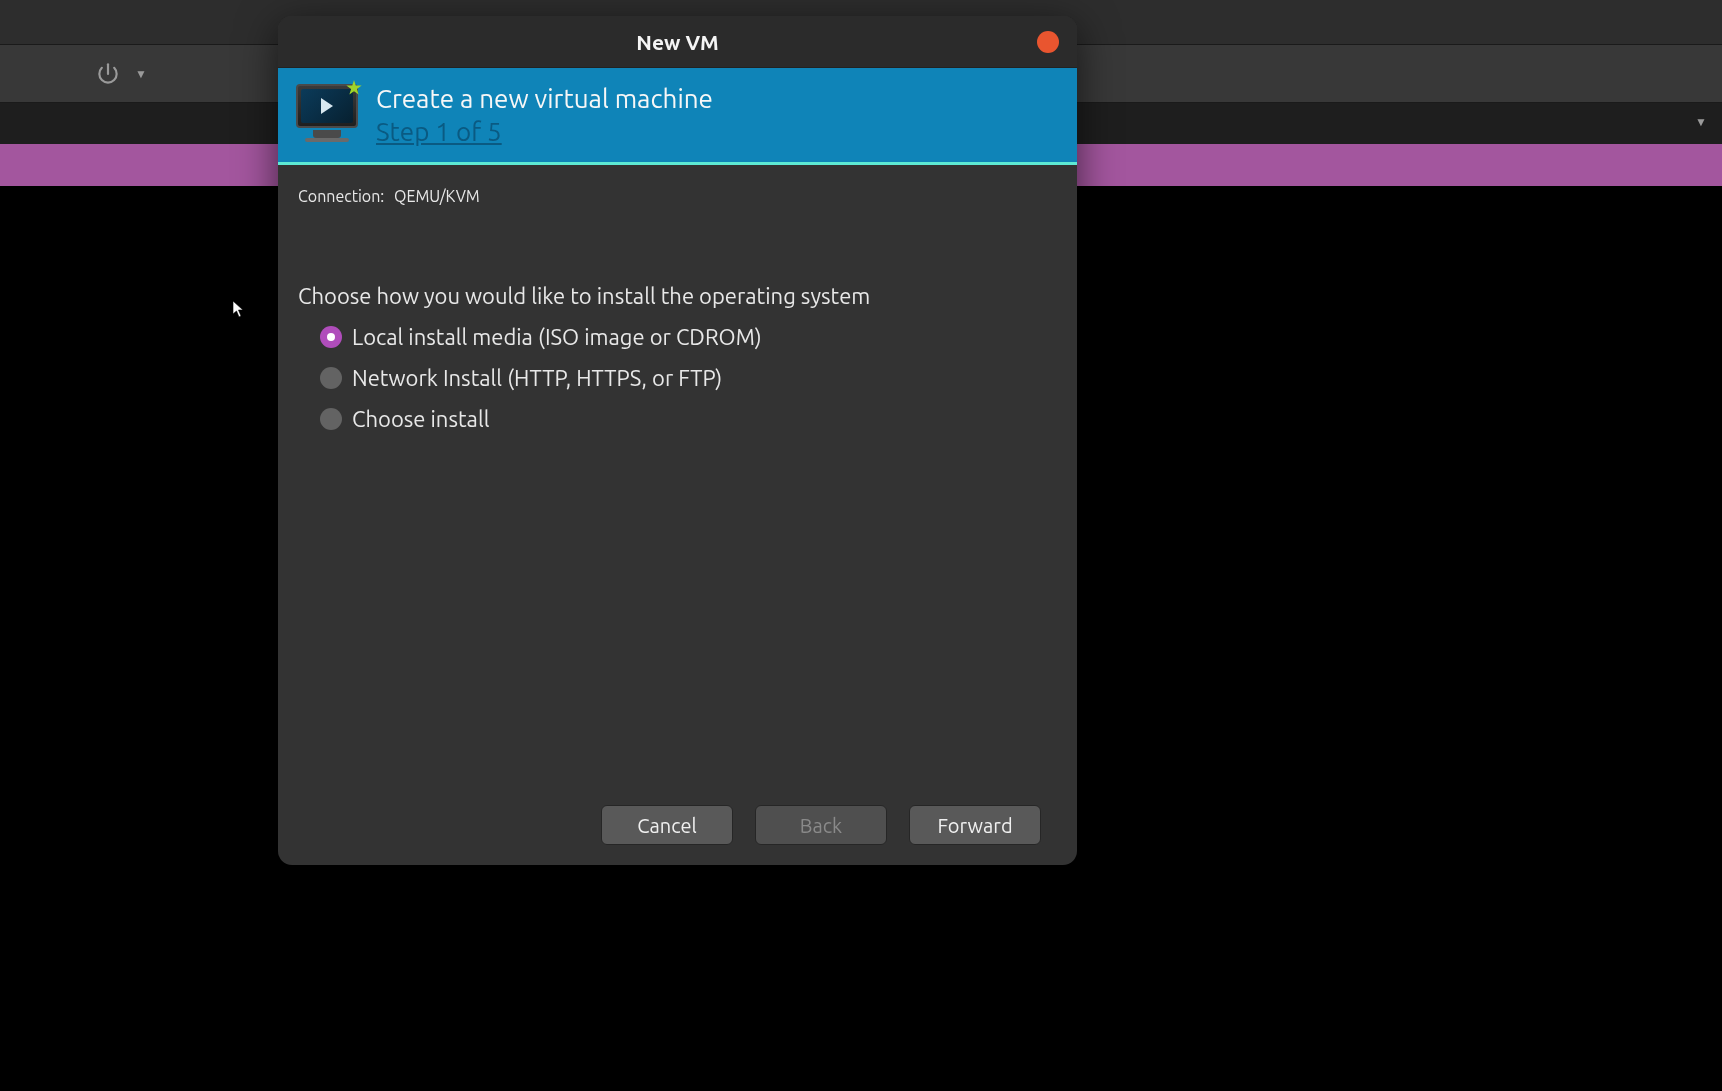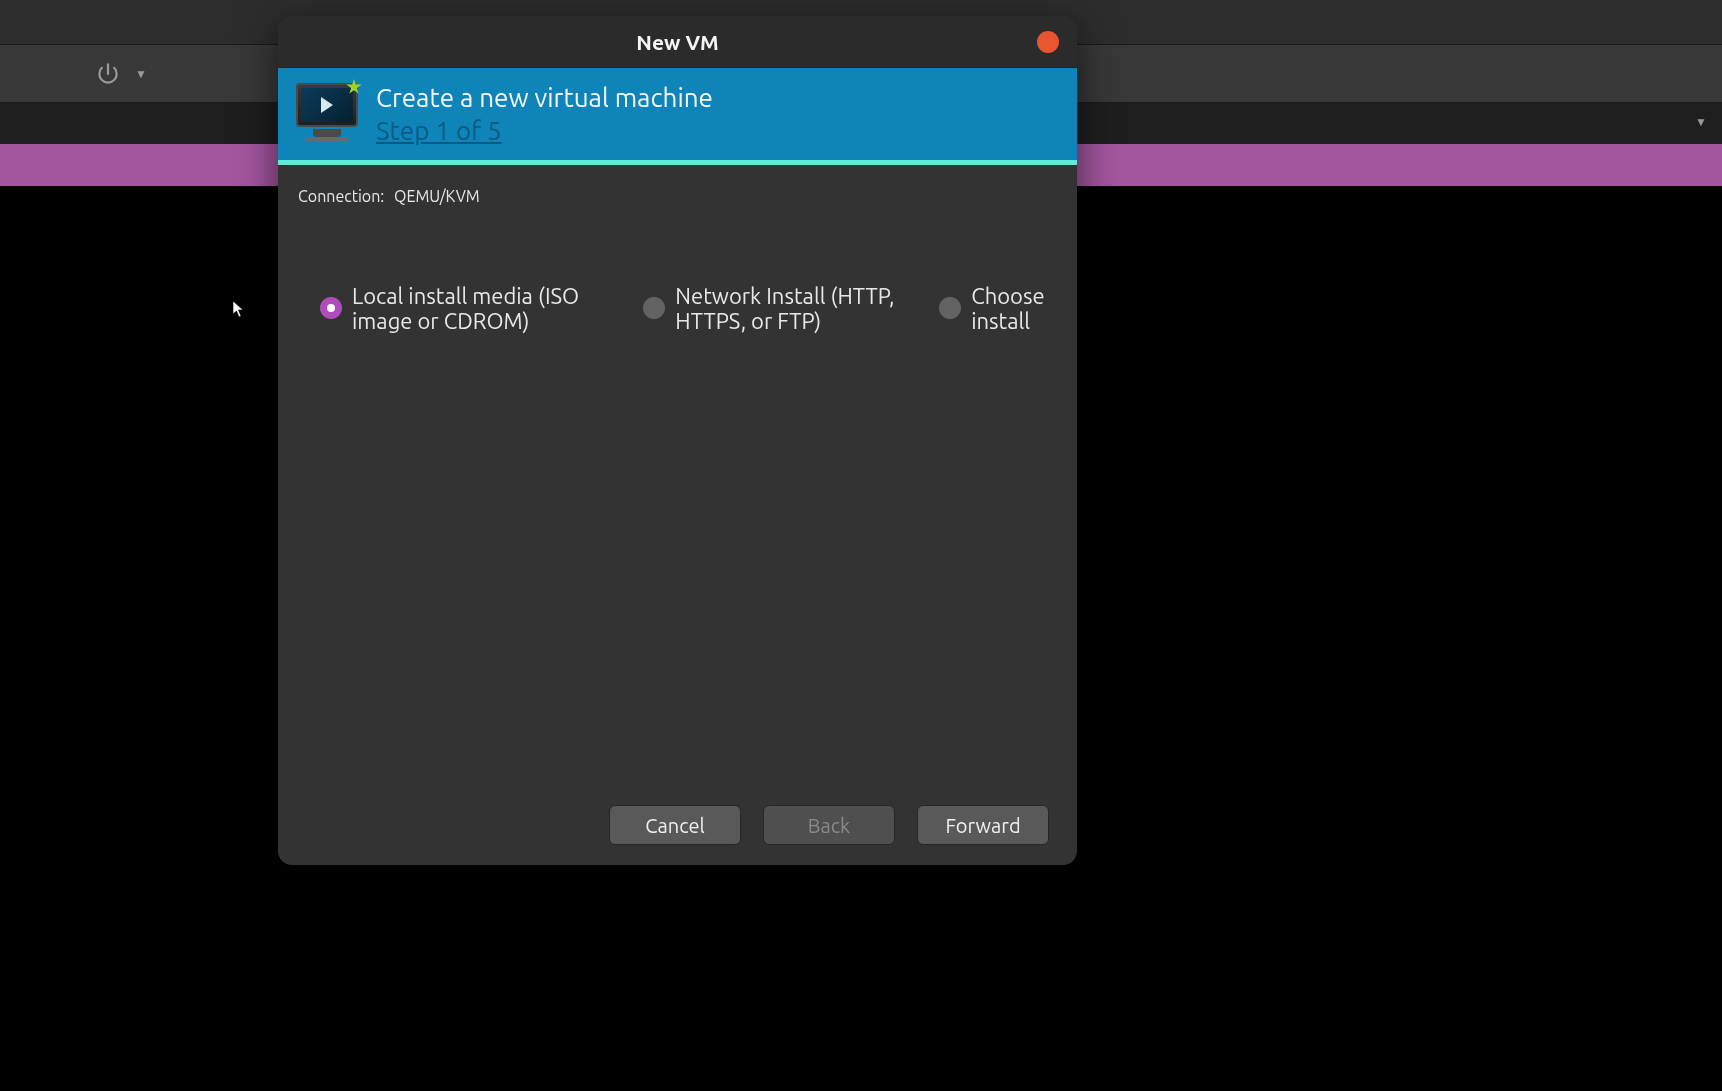--- a/index.html
+++ b/index.html
@@ -107,21 +107,21 @@
       background: #e9552f;
       cursor: pointer;
     }
     .wizard-header {
       height: 97px;
       background: #0f84b8;
       display: flex;
       align-items: center;
       padding-left: 18px;
       gap: 18px;
-      border-bottom: 5px solid #5eead4;
+      border-bottom: 3px solid #5eead4;
     }
     .wizard-icon {
       width: 62px;
       height: 62px;
       position: relative;
     }
     .monitor-body {
       width: 62px;
       height: 44px;
       background: linear-gradient(180deg,#3a3a3a,#1f1f1f);
@@ -186,21 +186,21 @@
     }
     .conn-label { margin-right: 6px; }
     .choose-label {
       color: #e8e8e8;
       font-size: 22px;
       margin-bottom: 16px;
     }
     .radio-group {
       padding-left: 22px;
       display: flex;
-      flex-direction: row;
+      flex-direction: column;
       gap: 16px;
     }
     .radio-row {
       display: flex;
       align-items: center;
       gap: 10px;
       cursor: pointer;
     }
     .radio-circle {
       width: 22px;
@@ -219,21 +219,21 @@
       width: 8px;
       height: 8px;
       border-radius: 50%;
       background: #ffffff;
     }
     .radio-label {
       color: #e8e8e8;
       font-size: 22px;
     }
     .button-row {
-      padding: 18px 28px 20px 0;
+      padding: 18px 36px 20px 0;
       display: flex;
       justify-content: flex-end;
       gap: 22px;
     }
     .btn {
       height: 40px;
       min-width: 132px;
       border-radius: 6px;
       border: 1px solid #262626;
       background: #595959;
@@ -296,20 +296,21 @@
       <span class="wizard-step">Step 1 of 5</span>
     </div>
   </div>
 
   <div class="dialog-content">
     <div class="conn-row">
       <span class="conn-label">Connection:</span>
       <span>QEMU/KVM</span>
     </div>
 
+    <div class="choose-label">Choose how you would like to install the operating system</div>
 
     <div class="radio-group">
       <div class="radio-row">
         <div class="radio-circle selected">
             <div class="radio-dot"></div>
           </div>
         <span class="radio-label">Local install media (ISO image or CDROM)</span>
       </div>
       <div class="radio-row">
         <div class="radio-circle"></div>

